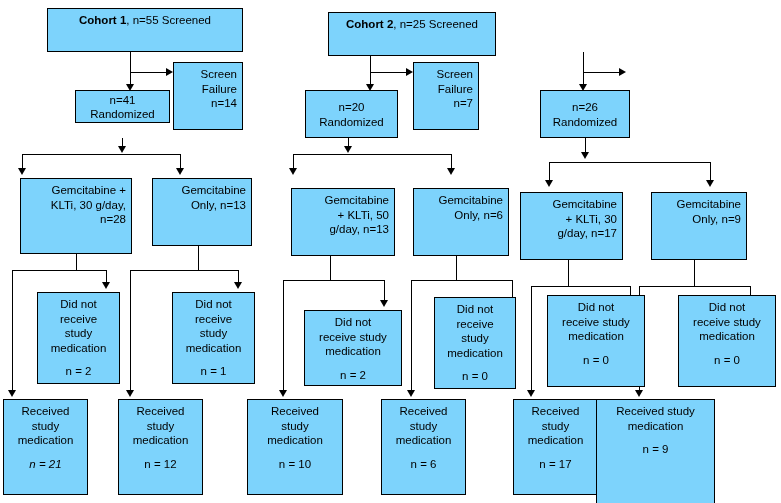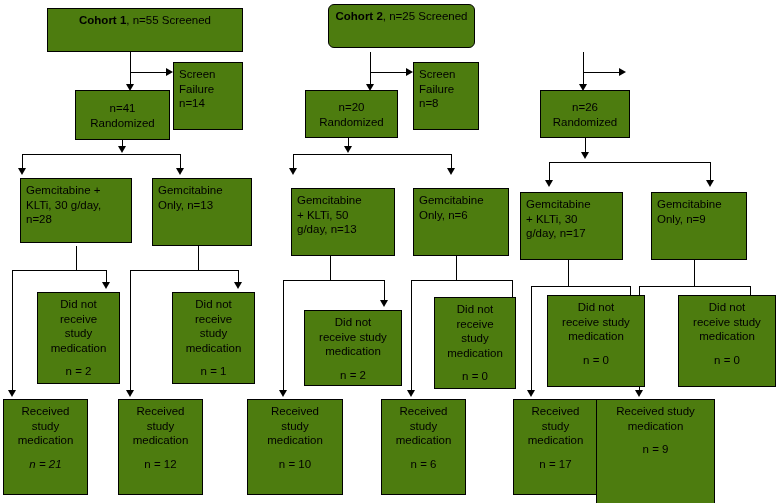--- a/index.html
+++ b/index.html
@@ -7,36 +7,36 @@
     position:relative;
     width:781px;height:503px;
     background:#ffffff;
     font-family:"Liberation Sans", sans-serif;
     overflow:hidden;
   }
   .box{
     position:absolute;
     box-sizing:border-box;
     border:1.4px solid #000000;
-    background:#4d7c0f;
+    background:#7dd3fc;
     color:#000000;
     font-size:11.5px;
     line-height:14.5px;
     z-index:5;
     text-decoration:underline;
   }
   .box .inner{
     position:absolute;
     left:0;right:0;
     padding:0 5px;
     box-sizing:border-box;
   }
   .box.top-align .inner{top:4px;}
   .box.center .inner{top:50%;transform:translateY(-50%);text-align:center;}
-  .ta-left{text-align:left;}
+  .ta-left{text-align:right;}
   .ta-center{text-align:center;}
   .hdr{font-size:11.5px;}
   .hdr b{font-weight:bold;}
   .nline{margin-top:9px;display:block;}
   .ital{font-style:italic;}
   
   .v{position:absolute;width:0;border-left:1.4px solid #000;z-index:1;}
   .h{position:absolute;height:0;border-top:1.4px solid #000;z-index:1;}
   .arrow{position:absolute;width:0;height:0;z-index:2;
          border-left:4.5px solid transparent;
@@ -65,36 +65,36 @@
   <div class="arrow" style="left:125.5px;top:84px;"></div>
 
   <div class="box top-align" style="left:173px;top:62px;width:70px;height:68px;">
     <div class="inner ta-left">
       <div>Screen</div>
       <div>Failure</div>
       <div>n=14</div>
     </div>
   </div>
 
-  <div class="box center" style="left:75px;top:90px;width:95px;height:50px;">
+  <div class="box center" style="left:75px;top:90px;width:95px;height:33px;">
     <div class="inner ta-center">
       <div>n=41</div>
       <div>Randomized</div>
     </div>
   </div>
 
   <div class="v" style="left:122px;top:138px;height:10px;"></div>
   <div class="arrow" style="left:117.5px;top:146px;"></div>
   <div class="h" style="left:22px;top:154px;width:158px;"></div>
   <div class="v" style="left:22px;top:154px;height:16px;"></div>
   <div class="arrow" style="left:17.5px;top:168px;"></div>
   <div class="v" style="left:180px;top:154px;height:16px;"></div>
   <div class="arrow" style="left:175.5px;top:168px;"></div>
 
-  <div class="box top-align" style="left:20px;top:178px;width:112px;height:65px;">
+  <div class="box top-align" style="left:20px;top:178px;width:112px;height:76px;">
     <div class="inner ta-left">
       <div>Gemcitabine +</div>
       <div>KLTi, 30 g/day,</div>
       <div>n=28</div>
     </div>
   </div>
 
   <div class="v" style="left:76px;top:246px;height:24px;"></div>
   <div class="h" style="left:12px;top:270px;width:94px;"></div>
   <div class="v" style="left:12px;top:270px;height:122px;"></div>
@@ -146,36 +146,36 @@
 
   <div class="box top-align" style="left:118px;top:399px;width:85px;height:96px;">
     <div class="inner ta-center">
       <div>Received</div>
       <div>study</div>
       <div>medication</div>
       <div class="nline">n = 12</div>
     </div>
   </div>
 
-  <div class="box top-align" style="left:328px;top:4px;width:147px;height:44px;border-radius:6px;">
+  <div class="box top-align" style="left:328px;top:12px;width:168px;height:44px;">
     <div class="inner ta-center hdr">
       <b>Cohort 2</b><span>, n=25 Screened</span>
     </div>
   </div>
   <div class="v" style="left:370px;top:52px;height:20px;"></div>
   <div class="h" style="left:370px;top:72px;width:38px;"></div>
   <div class="arrow-r" style="left:406px;top:67.5px;"></div>
   <div class="v" style="left:370px;top:72px;height:14px;"></div>
   <div class="arrow" style="left:365.5px;top:84px;"></div>
 
   <div class="box top-align" style="left:413px;top:62px;width:66px;height:68px;">
     <div class="inner ta-left">
       <div>Screen</div>
       <div>Failure</div>
-      <div>n=8</div>
+      <div>n=7</div>
     </div>
   </div>
 
   <div class="box center" style="left:305px;top:90px;width:93px;height:48px;">
     <div class="inner ta-center">
       <div>n=20</div>
       <div>Randomized</div>
     </div>
   </div>
 

